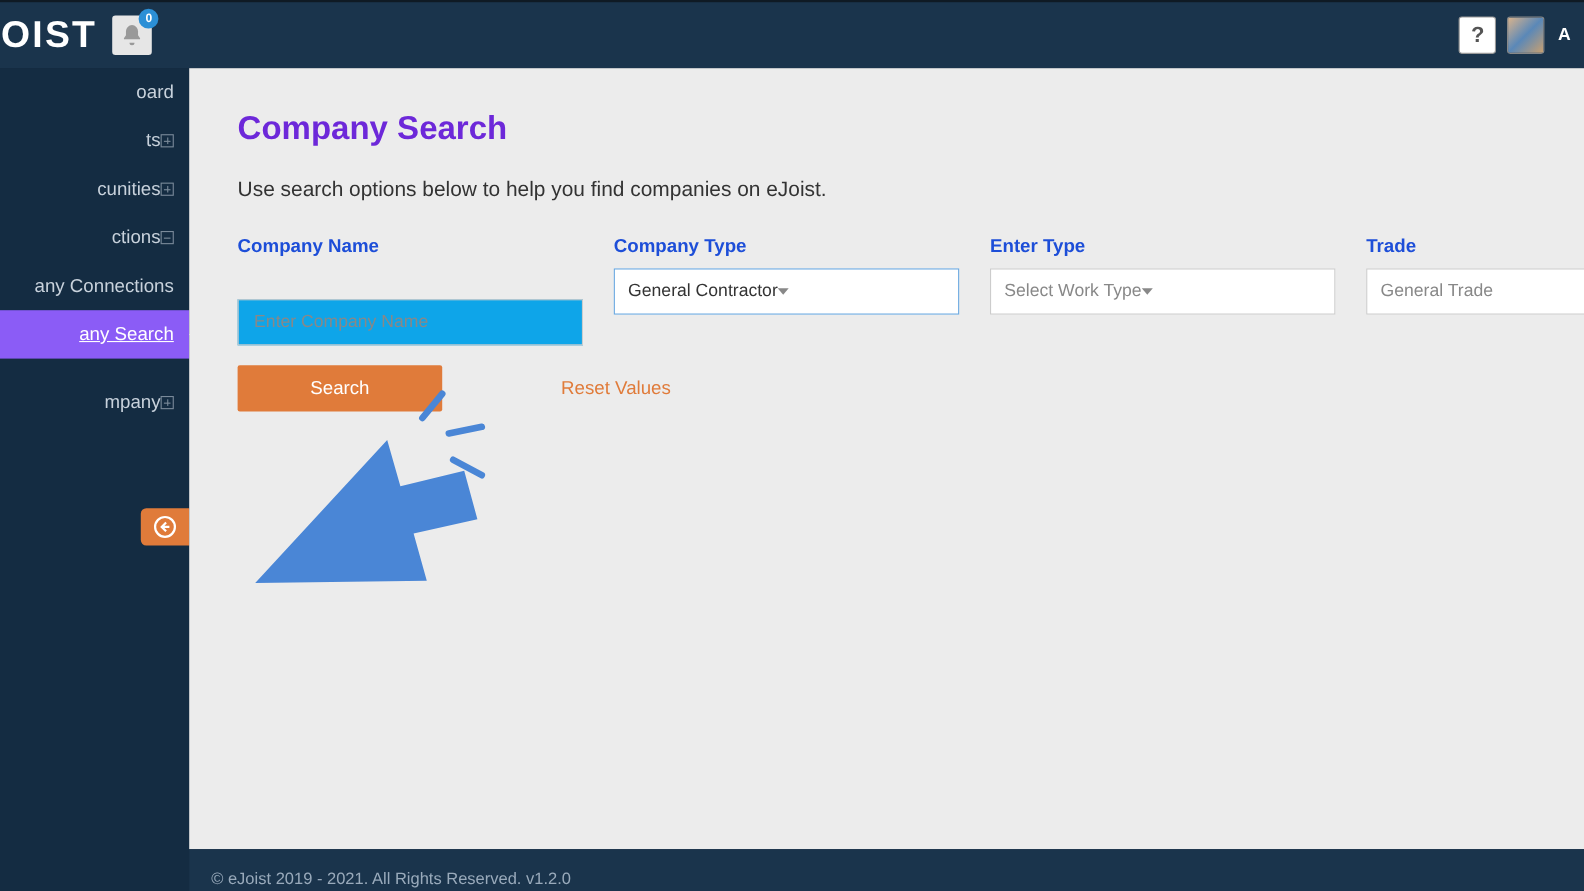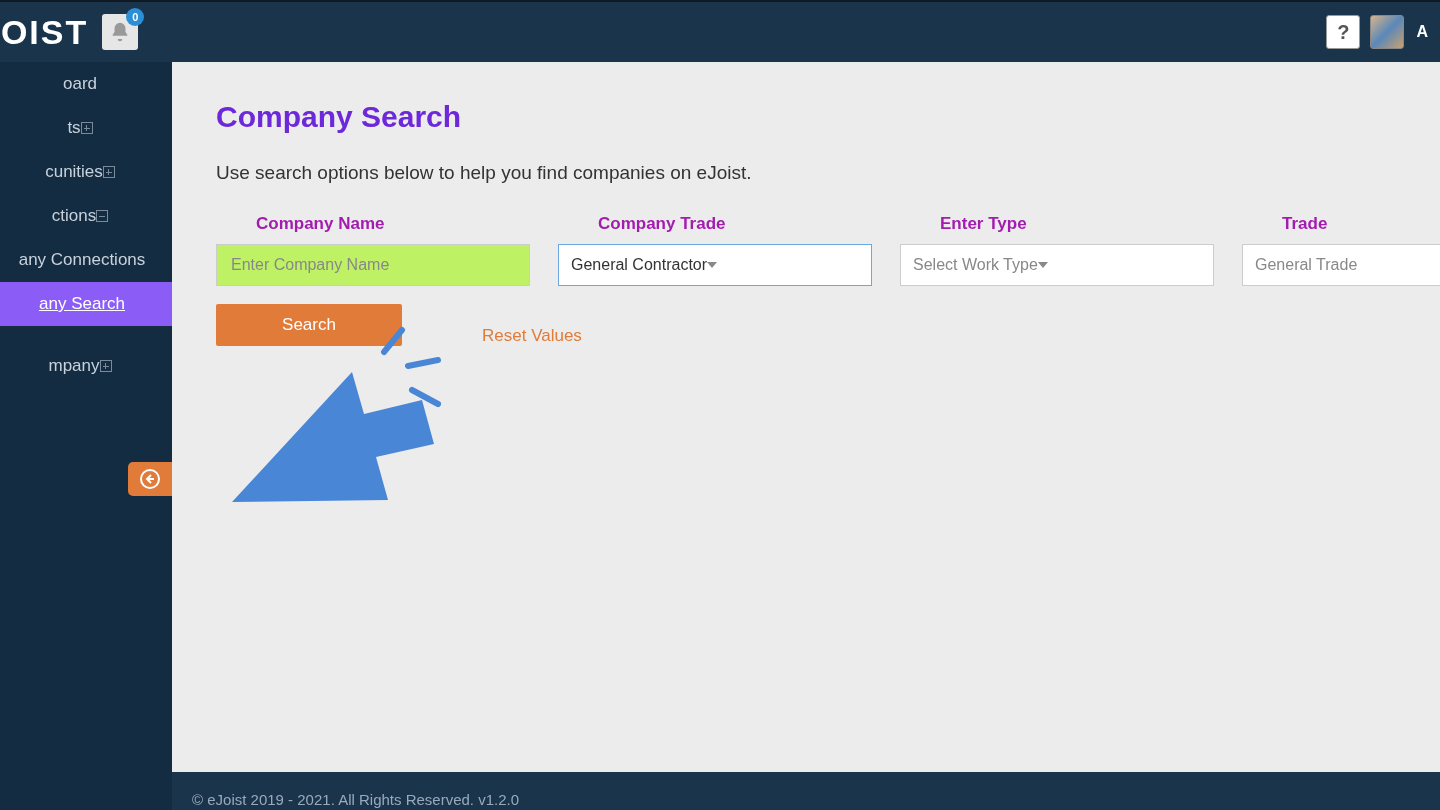--- a/index.html
+++ b/index.html
@@ -46,21 +46,21 @@
     border: 1px solid #888;
   }
   .user-initial { color: #fff; font-weight: 600; font-size: 16px; margin-left: 2px; }
 
   
   .sidebar {
     position: absolute; top: 62px; left: 0; bottom: 0; width: 172px;
     background: #142c42; color: #c8d2dc;
   }
   .nav-item {
-    display: flex; align-items: center; justify-content: center;
+    display: flex; align-items: center; justify-content: flex-end;
     padding: 12px 14px 12px 0; font-size: 17px; cursor: pointer;
     font-stretch: condensed;
   }
   .nav-item .label { padding-left: 2px; }
   .nav-item.sub { padding-left: 4px; }
   .nav-item.active {
     background: #8b5cf6; color: #fff; position: relative; text-decoration: underline;
   }
   .nav-item.active::after {
     content: ""; position: absolute; right: -8px; top: 50%; margin-top: -8px;
@@ -100,41 +100,40 @@
   }
   .page-subtitle {
     font-size: 19px; color: #333; margin-top: 28px;
     font-stretch: condensed;
   }
   .search-row {
     display: flex; gap: 28px; margin-top: 30px;
   }
   .field { display: flex; flex-direction: column; }
   .field-label {
-    font-size: 17px; font-weight: 700; color: #a21caf; margin-bottom: 10px;
-    font-stretch: condensed;
-    margin-left: 40px;
+    font-size: 17px; font-weight: 700; color: #1d4ed8; margin-bottom: 10px;
+    font-stretch: condensed;
   }
   .text-input {
-    width: 314px; height: 42px; border: 1px solid #ccc; background: #bef264;
-    padding: 0 14px; font-size: 16px; color: #333;
+    width: 314px; height: 42px; border: 1px solid #ccc; background: #0ea5e9;
+    padding: 0 14px; font-size: 16px; color: #333; margin-top: 28px;
   }
   .text-input::placeholder { color: #888; }
   .select {
     width: 314px; height: 42px; border: 1px solid #ccc; background: #fff;
     display: flex; align-items: center; justify-content: flex-start;
     padding: 0 12px; font-size: 16px; color: #888; cursor: pointer;
   }
   .select.filled { color: #333; border: 1px solid #6aa8e0; }
   .select .caret {
     width: 0; height: 0; border-left: 5px solid transparent;
     border-right: 5px solid transparent; border-top: 6px solid #888;
   }
   .select.trade { width: 260px; }
-  .action-row { display: flex; align-items: flex-end; gap: 80px; margin-top: 18px; position: relative; }
+  .action-row { display: flex; align-items: center; gap: 108px; margin-top: 18px; position: relative; }
   .search-btn {
     width: 186px; height: 42px; background: #e07b3a; color: #fff;
     border: none; font-size: 17px; cursor: pointer;
     font-stretch: condensed; border-radius: 2px;
   }
   .reset-link {
     color: #e07b3a; font-size: 17px; cursor: pointer;
     font-stretch: condensed;
   }
 
@@ -206,21 +205,21 @@
 <div class="main">
   <h1 class="page-title">Company Search</h1>
   <p class="page-subtitle">Use search options below to help you find companies on eJoist.</p>
 
   <div class="search-row">
     <div class="field">
       <label class="field-label">Company Name</label>
       <input class="text-input" placeholder="Enter Company Name" style="">
     </div>
     <div class="field">
-      <label class="field-label">Company Trade</label>
+      <label class="field-label">Company Type</label>
       <div class="select filled">
         <span>General Contractor</span>
         <span class="caret"></span>
       </div>
     </div>
     <div class="field">
       <label class="field-label">Enter Type</label>
       <div class="select">
         <span>Select Work Type</span>
         <span class="caret"></span>

